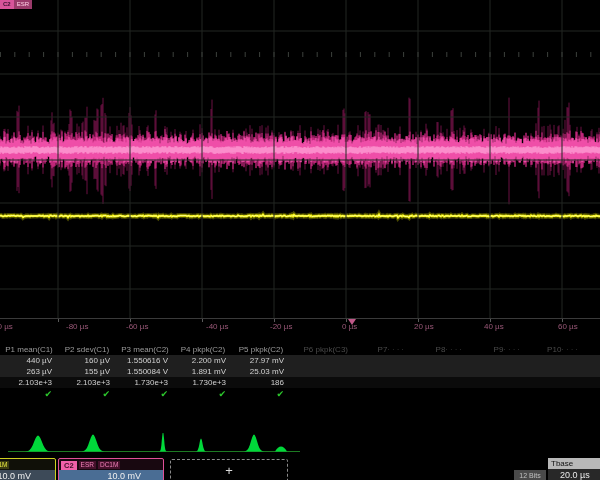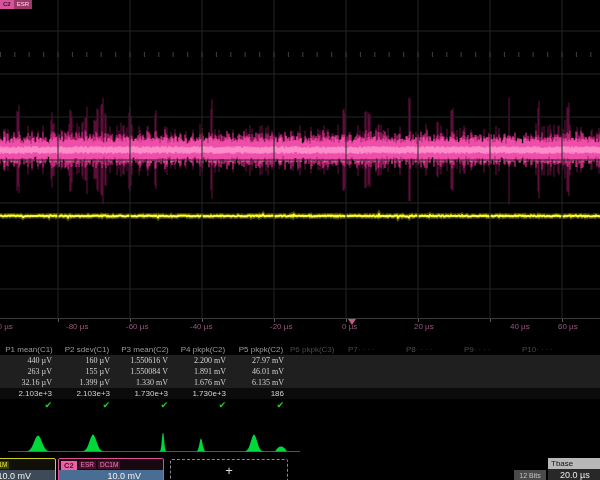--- a/index.html
+++ b/index.html
@@ -23,23 +23,23 @@
                border-left:4px solid transparent;border-right:4px solid transparent;
                border-top:6px solid #c05888;}
 
   
   #measure{position:absolute;left:0;top:344px;width:600px;color:#d0d0d0;font-size:8px;}
   .mrow{display:flex;height:11px;line-height:11px;width:600px;}
   .mrow.hdr{color:#9a9a9a;}
   .mcell{width:58px;flex:0 0 58px;text-align:right;padding-right:6px;box-sizing:border-box;
          overflow:hidden;white-space:nowrap;}
   .mcell.h{text-align:center;padding-right:0;}
-  .mcell.inactive{color:#4a4a4a;text-align:left;padding-right:0;}
+  .mcell.inactive{color:#4a4a4a;text-align:right;padding-right:0;}
   .dots{color:#333;letter-spacing:2px;}
-  .r-odd{background:#1f1f1f;font-family:Liberation Serif, serif;}
+  .r-odd{background:#1f1f1f;}
   .r-even{background:#0b0b0b;}
   .checks{height:12px;line-height:12px;background:#000;}
   .chk{color:#2cc62c;font-size:9px;}
 
   
   #histicon-wrap{position:absolute;left:0;top:433px;width:600px;height:24px;}
 
   
   #bottom-bar{position:absolute;left:0;top:457px;width:600px;height:23px;background:#000;}
   .descbox{position:absolute;top:1px;height:26px;border-radius:2px;box-sizing:border-box;overflow:hidden;}
@@ -151,25 +151,25 @@
     <span class="tick" style="left:130px"></span>
     <span class="tick" style="left:202px"></span>
     <span class="tick" style="left:274px"></span>
     <span class="tick" style="left:346px"></span>
     <span class="tick" style="left:418px"></span>
     <span class="tick" style="left:490px"></span>
     <span class="tick" style="left:562px"></span>
     <span class="xlabel" style="left:-14px">-100 µs</span>
     <span class="xlabel" style="left:66px">-80 µs</span>
     <span class="xlabel" style="left:126px">-60 µs</span>
-    <span class="xlabel" style="left:190px">-40 µs</span>
+    <span class="xlabel" style="left:206px">-40 µs</span>
     <span class="xlabel" style="left:270px">-20 µs</span>
     <span class="xlabel" style="left:342px">0 µs</span>
     <span class="xlabel" style="left:414px">20 µs</span>
-    <span class="xlabel" style="left:510px">40 µs</span>
+    <span class="xlabel" style="left:484px">40 µs</span>
     <span class="xlabel" style="left:558px">60 µs</span>
     <span id="trig-marker"></span>
   </div>
 
   <div id="measure">
     <div class="mrow hdr">
       <span class="mcell h">P1 mean(C1)</span>
       <span class="mcell h">P2 sdev(C1)</span>
       <span class="mcell h">P3 mean(C2)</span>
       <span class="mcell h">P4 pkpk(C2)</span>
@@ -186,28 +186,21 @@
       <span class="mcell">160 µV</span>
       <span class="mcell">1.550616 V</span>
       <span class="mcell">2.200 mV</span>
       <span class="mcell">27.97 mV</span>
     </div>
     <div class="mrow r-odd">
       <span class="mcell">263 µV</span>
       <span class="mcell">155 µV</span>
       <span class="mcell">1.550084 V</span>
       <span class="mcell">1.891 mV</span>
-      <span class="mcell">46.01 mV</span>
-    </div>
-    <div class="mrow r-odd">
-      <span class="mcell">32.16 µV</span>
-      <span class="mcell">1.399 µV</span>
-      <span class="mcell">1.330 mV</span>
-      <span class="mcell">1.676 mV</span>
-      <span class="mcell">6.135 mV</span>
+      <span class="mcell">25.03 mV</span>
     </div>
     <div class="mrow r-even">
       <span class="mcell">2.103e+3</span>
       <span class="mcell">2.103e+3</span>
       <span class="mcell">1.730e+3</span>
       <span class="mcell">1.730e+3</span>
       <span class="mcell">186</span>
     </div>
     <div class="mrow checks">
       <span class="mcell chk">✔</span>

